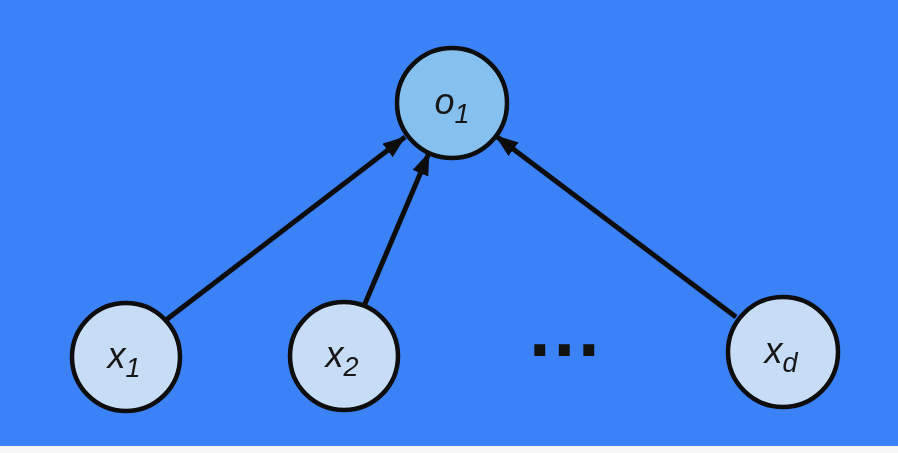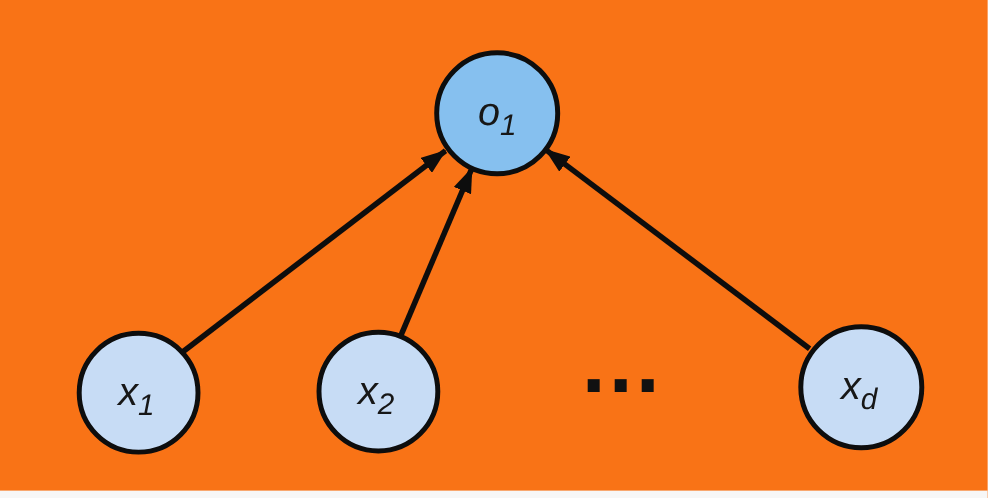--- a/index.html
+++ b/index.html
@@ -5,21 +5,21 @@
   html, body {
     margin: 0;
     padding: 0;
     background: #ffffff;
     font-family: "Liberation Sans", sans-serif;
   }
   .stage {
     position: relative;
     width: 898px;
     height: 453px;
-    background: #f97316;
+    background: #3b82f6;
     overflow: hidden;
   }
   svg { display: block; }
   .node-circle {
     stroke: #0d0d0d;
     stroke-width: 4.5;
   }
   .edge-line {
     stroke: #0d0d0d;
     stroke-width: 5;

